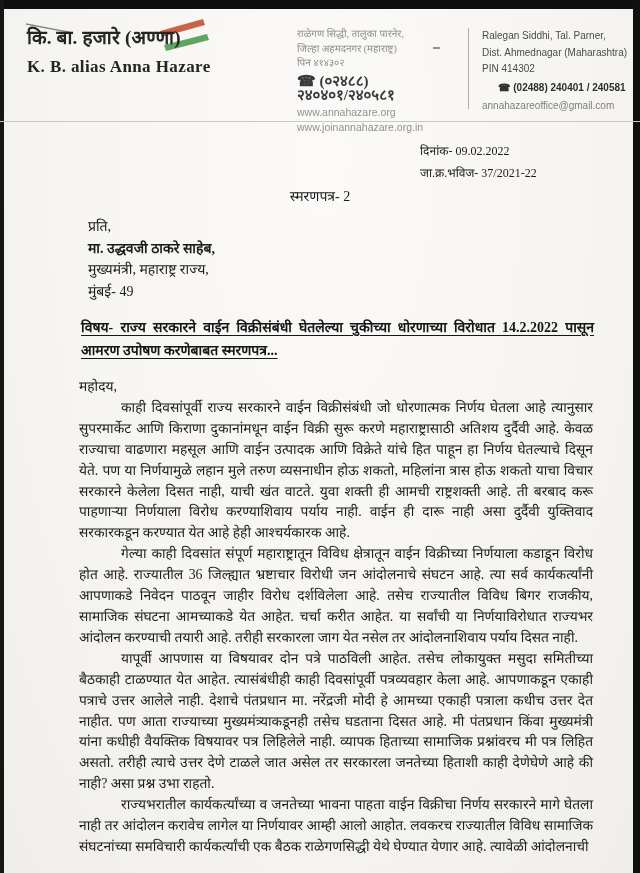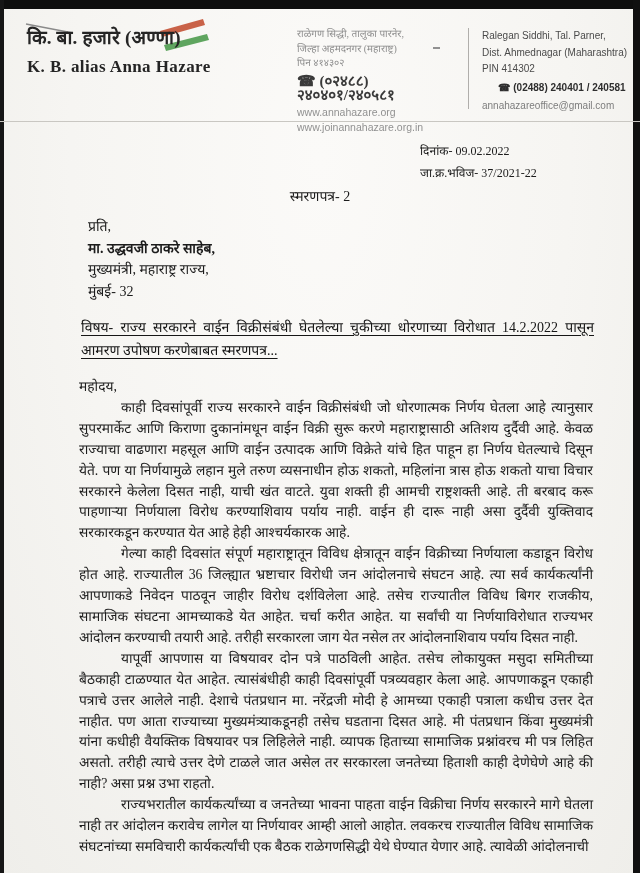--- a/index.html
+++ b/index.html
@@ -36,21 +36,21 @@
   .date-block{position:absolute;left:420px;top:141px;font-size:12px;line-height:21.5px;color:#1c1c1c;}
   .reminder-line{position:absolute;left:0;width:100%;top:186px;text-align:center;font-size:14px;color:#1c1c1c;}
 
   
   .recipient{position:absolute;left:88px;top:216px;font-size:14px;line-height:21.5px;color:#1c1c1c;font-family:Liberation Serif, serif;}
   .recipient .bold{font-weight:bold;}
 
   
   .subject{
     position:absolute;left:81px;top:317px;width:513px;
-    font-size:14px;font-weight:normal;line-height:22.5px;text-align:justify;
+    font-size:14px;font-weight:bold;line-height:22.5px;text-align:justify;
     text-decoration:underline;text-underline-offset:3px;color:#161616;
   }
 
   
   .body-text{position:absolute;left:79px;top:377px;width:514px;font-size:13.8px;line-height:20.9px;text-align:justify;color:#1c1c1c;}
   .body-text p{margin:0;}
   .body-text p.para{text-indent:42px;}
 </style>
 </head>
 <body>
@@ -104,21 +104,21 @@
     <div>दिनांक- 09.02.2022</div>
     <div>जा.क्र.भविज- 37/2021-22</div>
   </div>
 
   <div class="reminder-line">स्मरणपत्र- 2</div>
 
   <div class="recipient">
     <div>प्रति,</div>
     <div class="bold">मा. उद्धवजी ठाकरे साहेब,</div>
     <div>मुख्यमंत्री, महाराष्ट्र राज्य,</div>
-    <div>मुंबई- 32</div>
+    <div>मुंबई- 49</div>
   </div>
 
   <div class="subject">विषय- राज्य सरकारने वाईन विक्रीसंबंधी घेतलेल्या चुकीच्या धोरणाच्या विरोधात 14.2.2022 पासून आमरण उपोषण करणेबाबत स्मरणपत्र...</div>
 
   <div class="body-text">
     <p class="greeting">महोदय,</p>
     <p class="para">काही दिवसांपूर्वी राज्य सरकारने वाईन विक्रीसंबंधी जो धोरणात्मक निर्णय घेतला आहे त्यानुसार सुपरमार्केट आणि किराणा दुकानांमधून वाईन विक्री सुरू करणे महाराष्ट्रासाठी अतिशय दुर्दैवी आहे. केवळ राज्याचा वाढणारा महसूल आणि वाईन उत्पादक आणि विक्रेते यांचे हित पाहून हा निर्णय घेतल्याचे दिसून येते. पण या निर्णयामुळे लहान मुले तरुण व्यसनाधीन होऊ शकतो, महिलांना त्रास होऊ शकतो याचा विचार सरकारने केलेला दिसत नाही, याची खंत वाटते. युवा शक्ती ही आमची राष्ट्रशक्ती आहे. ती बरबाद करू पाहणाऱ्या निर्णयाला विरोध करण्याशिवाय पर्याय नाही. वाईन ही दारू नाही असा दुर्दैवी युक्तिवाद सरकारकडून करण्यात येत आहे हेही आश्चर्यकारक आहे.</p>
     <p class="para">गेल्या काही दिवसांत संपूर्ण महाराष्ट्रातून विविध क्षेत्रातून वाईन विक्रीच्या निर्णयाला कडाडून विरोध होत आहे. राज्यातील 36 जिल्ह्यात भ्रष्टाचार विरोधी जन आंदोलनाचे संघटन आहे. त्या सर्व कार्यकर्त्यांनी आपणाकडे निवेदन पाठवून जाहीर विरोध दर्शविलेला आहे. तसेच राज्यातील विविध बिगर राजकीय, सामाजिक संघटना आमच्याकडे येत आहेत. चर्चा करीत आहेत. या सर्वांची या निर्णयाविरोधात राज्यभर आंदोलन करण्याची तयारी आहे. तरीही सरकारला जाग येत नसेल तर आंदोलनाशिवाय पर्याय दिसत नाही.</p>
     <p class="para">यापूर्वी आपणास या विषयावर दोन पत्रे पाठविली आहेत. तसेच लोकायुक्त मसुदा समितीच्या बैठकाही टाळण्यात येत आहेत. त्यासंबंधीही काही दिवसांपूर्वी पत्रव्यवहार केला आहे. आपणाकडून एकाही पत्राचे उत्तर आलेले नाही. देशाचे पंतप्रधान मा. नरेंद्रजी मोदी हे आमच्या एकाही पत्राला कधीच उत्तर देत नाहीत. पण आता राज्याच्या मुख्यमंत्र्याकडूनही तसेच घडताना दिसत आहे. मी पंतप्रधान किंवा मुख्यमंत्री यांना कधीही वैयक्तिक विषयावर पत्र लिहिलेले नाही. व्यापक हिताच्या सामाजिक प्रश्नांवरच मी पत्र लिहित असतो. तरीही त्याचे उत्तर देणे टाळले जात असेल तर सरकारला जनतेच्या हिताशी काही देणेघेणे आहे की नाही? असा प्रश्न उभा राहतो.</p>
     <p class="para">राज्यभरातील कार्यकर्त्यांच्या व जनतेच्या भावना पाहता वाईन विक्रीचा निर्णय सरकारने मागे घेतला नाही तर आंदोलन करावेच लागेल या निर्णयावर आम्ही आलो आहोत. लवकरच राज्यातील विविध सामाजिक संघटनांच्या समविचारी कार्यकर्त्यांची एक बैठक राळेगणसिद्धी येथे घेण्यात येणार आहे. त्यावेळी आंदोलनाची</p>

